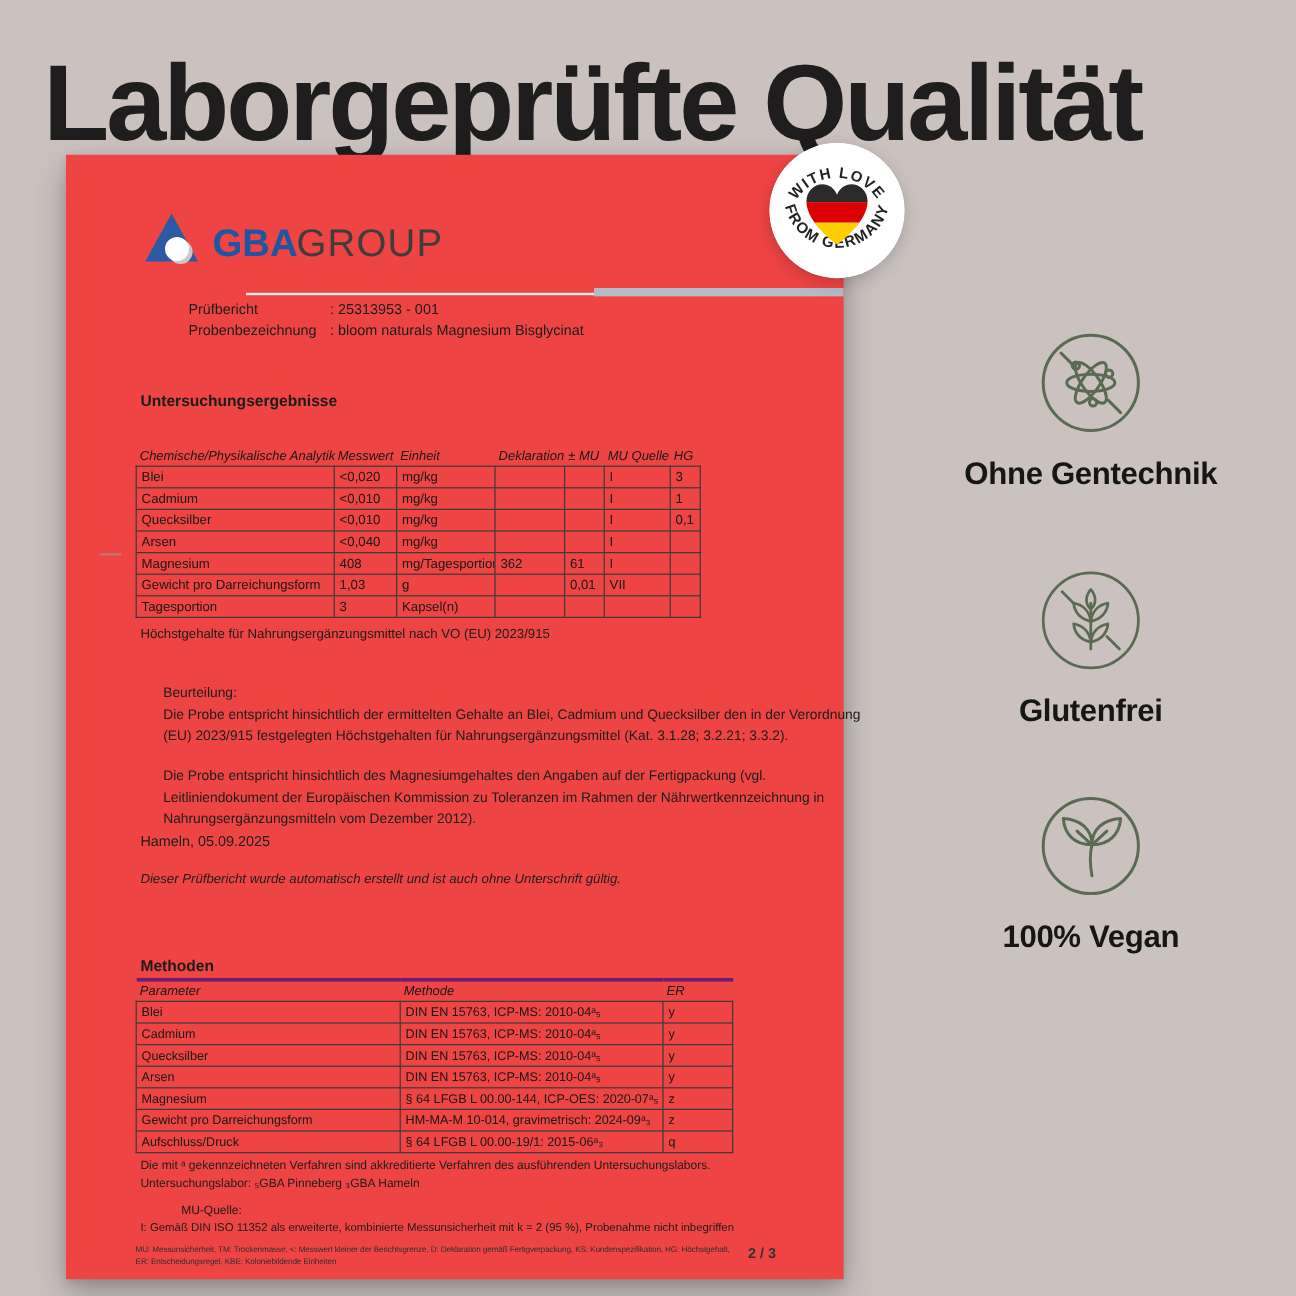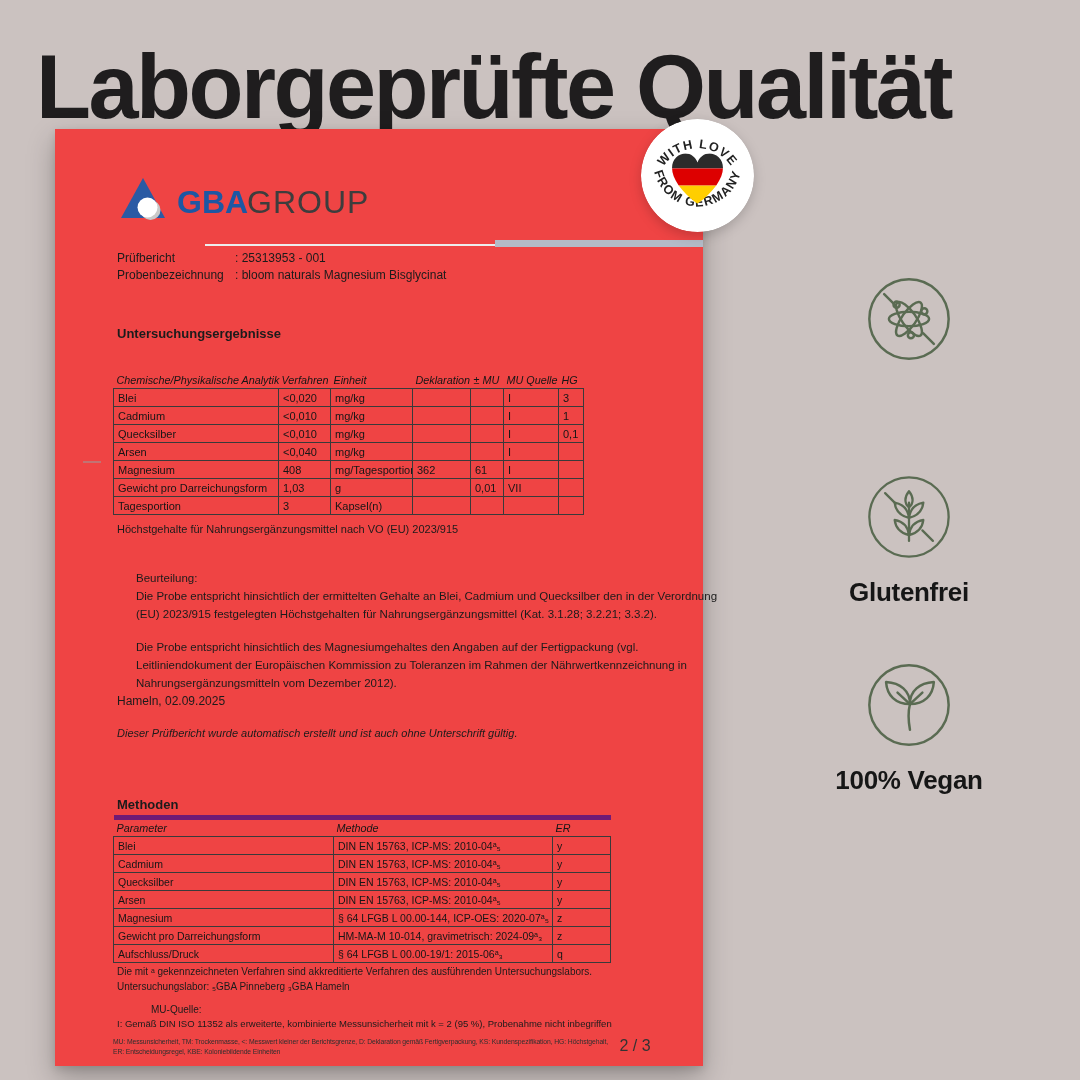--- a/index.html
+++ b/index.html
@@ -19,53 +19,53 @@
     position:absolute;left:55px;top:129px;width:648px;height:937px;
     background:#ef4444;
     box-shadow:0 12px 26px rgba(0,0,0,.25), 0 3px 8px rgba(0,0,0,.12);
   }
   .logo{position:absolute;left:64px;top:46px;}
   .head-rule{position:absolute;left:150px;top:115px;width:292px;height:2px;background:#ededed;}
   .head-bar{position:absolute;left:440px;top:111px;width:208px;height:7px;background:#b4bbc7;}
   .fold-mark{position:absolute;left:28px;top:332px;width:18px;height:2px;background:#9a9a9a;opacity:.55;}
 
   .meta{position:absolute;left:62px;top:122px;display:grid;grid-template-columns:118px auto;row-gap:3px;font-size:12px;}
-  .meta div{white-space:nowrap;}
+  .meta div{white-space:nowrap;margin-left:40px;}
 
   .sec-title{position:absolute;font-size:13px;font-weight:bold;}
   .t-results{left:62px;top:197px;}
   .t-methods{left:62px;top:668px;}
 
   table{border-collapse:collapse;table-layout:fixed;color:#161616;}
   .rtable{position:absolute;left:58px;top:243px;width:470px;font-size:11px;}
   .mtable{position:absolute;left:58px;top:686px;width:497px;font-size:10.5px;}
   thead th{
     font-style:italic;font-weight:normal;text-align:left;
     padding:2px 3px;white-space:nowrap;font-size:10.8px;
   }
-  .mtable thead th{border-top:5px solid #701a75;margin-top:33px;}
+  .mtable thead th{border-top:3px solid #701a75;margin-top:33px;}
   tbody td{
     border:1px solid #3a3a3a;padding:1px 4px;height:15px;
     white-space:nowrap;overflow:hidden;vertical-align:middle;
   }
   .note{position:absolute;left:62px;top:394px;font-size:11px;}
   .assessment{position:absolute;left:62px;top:440px;width:585px;font-size:11.5px;line-height:18px;margin-left:19px;}
   .assessment p{margin:0 0 15px 0;}
   .place-date{position:absolute;left:62px;top:565px;font-size:12px;}
   .auto-note{position:absolute;left:62px;top:598px;font-size:11px;font-style:italic;}
   .fnote{position:absolute;left:62px;font-size:10px;line-height:14px;width:560px;}
   .fn1{top:836px;}
   .fn2{top:851px;}
   .fn3{top:874px;margin-left:34px;}
   .fn4{top:888px;font-size:9.5px;}
   .tiny-footer{
     position:absolute;left:58px;top:908px;width:525px;
     font-size:6.8px;letter-spacing:-.1px;line-height:10px;color:#2f2f2f;white-space:nowrap;
   }
-  .page-num{position:absolute;left:540px;top:908px;width:80px;font-size:16px;font-weight:normal;text-align:center;color:#333;}
+  .page-num{position:absolute;left:540px;top:908px;width:80px;font-size:12px;font-weight:bold;text-align:center;color:#333;}
 
   
   .badge{position:absolute;left:641px;top:119px;width:113px;height:113px;border-radius:50%;
     filter:drop-shadow(0 4px 6px rgba(0,0,0,.18));}
 
   
   .feature{position:absolute;left:778px;width:262px;text-align:center;}
   .f1{top:276px;} .f2{top:474px;} .f3{top:662px;}
   .feature .icn{display:block;margin:0 auto;}
   .feature .lbl{margin-top:17px;font-size:26px;font-weight:bold;color:#161616;letter-spacing:-.3px;}
@@ -103,21 +103,21 @@
         <col style="width:52px">
         <col style="width:82px">
       <col style="width:58px">
         <col style="width:33px">
         <col style="width:55px">
         <col style="width:25px">
     </colgroup>
     <thead>
         <tr>
           <th>Chemische/Physikalische Analytik</th>
-          <th>Verfahren</th>
+          <th>Messwert</th>
           <th>Einheit</th>
           <th>Deklaration</th>
           <th>± MU</th>
           <th>MU Quelle</th>
           <th>HG</th>
         </tr>
       </thead>
     <tbody>
         <tr>
           <td>Blei</td>
@@ -186,21 +186,21 @@
   </table>
 
   <div class="note">Höchstgehalte für Nahrungsergänzungsmittel nach VO (EU) 2023/915</div>
 
   <div class="assessment">
     <div>Beurteilung:</div>
     <p>Die Probe entspricht hinsichtlich der ermittelten Gehalte an Blei, Cadmium und Quecksilber den in der Verordnung (EU) 2023/915 festgelegten Höchstgehalten für Nahrungsergänzungsmittel (Kat. 3.1.28; 3.2.21; 3.3.2).</p>
     <p>Die Probe entspricht hinsichtlich des Magnesiumgehaltes den Angaben auf der Fertigpackung (vgl. Leitliniendokument der Europäischen Kommission zu Toleranzen im Rahmen der Nährwertkennzeichnung in Nahrungsergänzungsmitteln vom Dezember 2012).</p>
   </div>
 
-  <div class="place-date">Hameln, 02.09.2025</div>
+  <div class="place-date">Hameln, 05.09.2025</div>
   <div class="auto-note">Dieser Prüfbericht wurde automatisch erstellt und ist auch ohne Unterschrift gültig.</div>
 
   <div class="sec-title t-methods">Methoden</div>
 
   <table class="mtable">
     <colgroup>
       <col style="width:220px">
         <col style="width:219px">
         <col style="width:58px">
     </colgroup>
@@ -289,20 +289,21 @@
     <circle cx="45" cy="45" r="41.5"></circle>
     <ellipse cx="45" cy="45" rx="21" ry="7.5" transform="rotate(-55 45 45)"></ellipse>
     <ellipse cx="45" cy="45" rx="21" ry="7.5" transform="rotate(55 45 45)"></ellipse>
     <ellipse cx="45" cy="45" rx="21" ry="7.5"></ellipse>
     <circle cx="32" cy="30" r="3.2"></circle>
     <circle cx="61" cy="37" r="3.2"></circle>
     <circle cx="47" cy="62" r="3.2"></circle>
     <line x1="19" y1="19" x2="30" y2="30"></line>
     <line x1="60" y1="60" x2="71" y2="71"></line>
   </svg>
+  <div class="lbl">Ohne Gentechnik</div>
 </div>
 
 <div class="feature f2">
   <svg class="icn" width="86" height="86" viewBox="0 0 90 90" fill="none" stroke="#5a6b52" stroke-width="2.4" stroke-linecap="round" stroke-linejoin="round">
     <circle cx="45" cy="45" r="41.5"></circle>
     <line x1="45" y1="30" x2="45" y2="70"></line>
     <path d="M45 18 C 40 24 40 31 45 35 C 50 31 50 24 45 18 Z"></path>
     <path d="M45 46 C 37 44 31 39 30 30 C 38.5 31.5 44 37.5 45 46 Z"></path>
     <path d="M45 46 C 53 44 59 39 60 30 C 51.5 31.5 46 37.5 45 46 Z"></path>
     <path d="M45 64 C 37 62 31 57 30 48 C 38.5 49.5 44 55.5 45 64 Z"></path>

